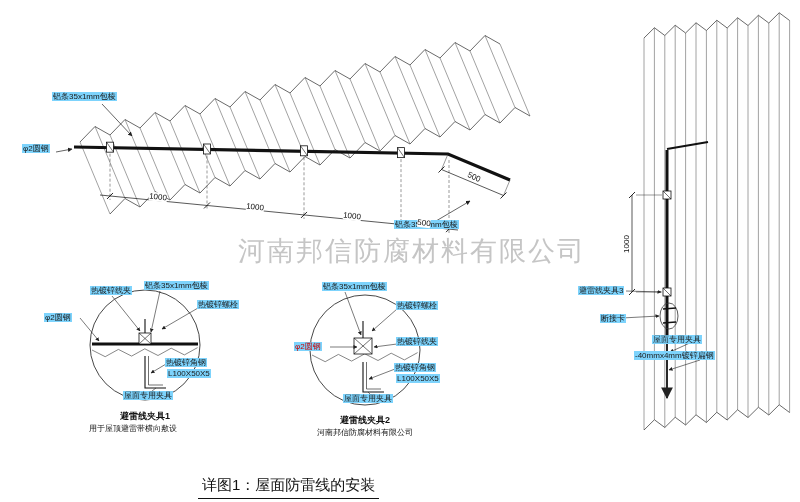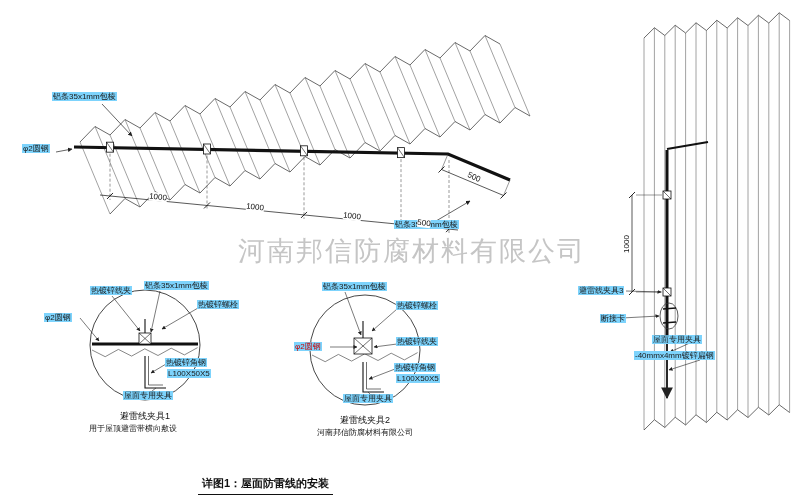--- a/index.html
+++ b/index.html
@@ -6,23 +6,23 @@
   html,body{background:#fff}
   body{font-family:"Liberation Sans",sans-serif;color:#111}
   .canvas{position:relative;width:800px;height:502px;background:#fff;overflow:hidden}
   svg.linework{position:absolute;left:0;top:0}
   .lbl{position:absolute;font-size:8px;line-height:1.15;white-space:nowrap;color:#1a1a1a;background:#7dd3fc;padding:0 1px}
   .ctr{transform:translateX(-50%)}
   .red{color:#c00}
   .dim{position:absolute;font-size:8px;white-space:nowrap;background:#fff;transform:translate(-50%,-50%) rotate(6deg)}
   .dim2{position:absolute;font-size:8px;white-space:nowrap;background:#fff;transform:translate(-50%,-50%) rotate(24deg)}
   .vdim{position:absolute;font-size:8px;white-space:nowrap;background:#fff;transform:translate(-50%,-50%) rotate(-90deg)}
-  .dtitle{position:absolute;font-size:9px;font-weight:400;white-space:nowrap;transform:translateX(-50%)}
+  .dtitle{position:absolute;font-size:9px;font-weight:700;white-space:nowrap;transform:translateX(-50%)}
   .dsub{position:absolute;font-size:8px;white-space:nowrap;transform:translateX(-50%)}
-  .caption{position:absolute;font-size:11px;font-weight:700;white-space:nowrap;border-bottom:1px solid #111;padding:0 4px 3px}
+  .caption{position:absolute;font-size:15px;font-weight:400;white-space:nowrap;border-bottom:1px solid #111;padding:0 4px 3px}
   .watermark{position:absolute;left:238px;top:233px;font-size:27px;letter-spacing:2px;white-space:nowrap;color:#c5c5c5;font-weight:400}
 </style>
 </head>
 <body>
 
 <div class="canvas">
 
   <svg class="linework" width="800" height="502" viewBox="0 0 800 502">
     <defs>
       <marker id="arr" viewBox="0 0 10 10" refX="9" refY="5" markerWidth="6.5" markerHeight="6.5" orient="auto-start-reverse">

